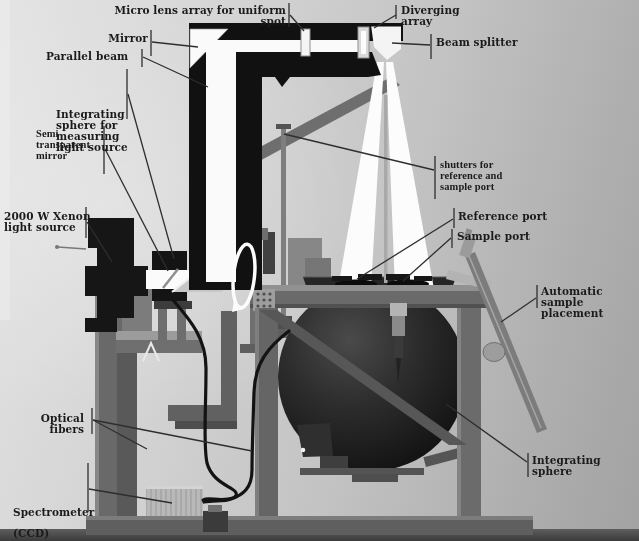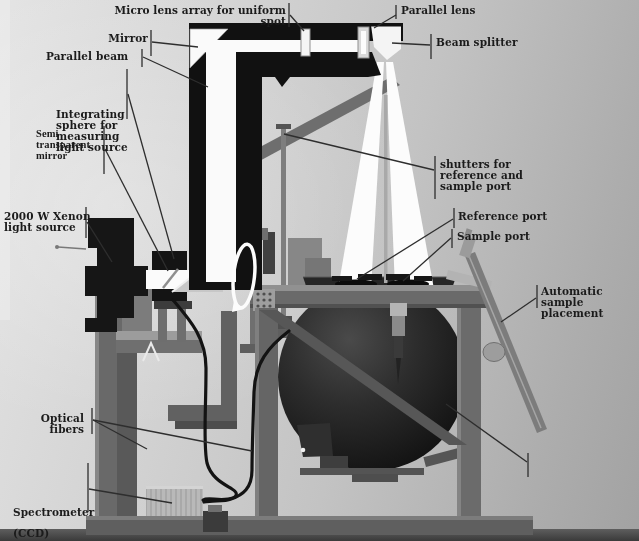--- a/index.html
+++ b/index.html
@@ -16,21 +16,21 @@
     color:#1b1b1b; white-space:pre-line; letter-spacing:.1px;
   }
   #lbl-micro       { left:104px; top:5px;   width:182px; text-align:right; }
   #lbl-diverging   { left:401px; top:5px;   width:85px; }
   #lbl-mirror      { left:86px;  top:33px;  width:62px;  text-align:right; }
   #lbl-beamsplitter{ left:436px; top:37px;  width:95px; }
   #lbl-parallel    { left:46px;  top:51px;  width:92px;  text-align:left; }
   #lbl-intsrc      { left:56px;  top:70px;  width:76px;margin-top:39px; }
   #lbl-semi        { left:36px;  top:128px; width:80px;font-family:Liberation Serif, serif; }
   #lbl-xenon       { left:4px;   top:211px; width:88px; }
-  #lbl-shutters    { left:440px; top:159px; width:88px; }
+  #lbl-shutters    { left:440px; top:159px; width:88px;font-family:Liberation Serif, serif; }
   #lbl-refport     { left:458px; top:211px; width:95px; }
   #lbl-sampleport  { left:457px; top:231px; width:85px; }
   #lbl-auto        { left:541px; top:286px; width:97px; }
   #lbl-fibers      { left:8px;   top:413px; width:76px;  text-align:right; }
   #lbl-spect      { left:13px;  top:466px; width:80px;  line-height:21px;margin-top:36px; }
   #lbl-intsphere   { left:532px; top:455px; width:105px; }
 </style>
 </head>
 <body>
 
@@ -252,21 +252,21 @@
     <line x1="93" y1="420" x2="147" y2="449"></line>
     <line x1="93" y1="420" x2="252" y2="451"></line>
     <line x1="88" y1="463" x2="88" y2="512"></line>
     <line x1="89" y1="489" x2="172" y2="503"></line>
     <line x1="528" y1="453" x2="528" y2="477"></line>
     <line x1="527" y1="462" x2="446" y2="404"></line>
   </g>
 </svg>
 
   <div class="lbl" id="lbl-micro">Micro lens array for uniform spot</div>
-  <div class="lbl" id="lbl-diverging">Parallel lens</div>
+  <div class="lbl" id="lbl-diverging">Diverging array</div>
   <div class="lbl" id="lbl-mirror">Mirror</div>
   <div class="lbl" id="lbl-beamsplitter">Beam splitter</div>
   <div class="lbl" id="lbl-parallel">Parallel beam</div>
   <div class="lbl" id="lbl-intsrc">Integrating
 sphere for
 measuring
 light source</div>
   <div class="lbl" id="lbl-semi">Semi
 transparent
 mirror</div>
@@ -275,14 +275,15 @@
   <div class="lbl" id="lbl-shutters">shutters for
 reference and
 sample port</div>
   <div class="lbl" id="lbl-refport">Reference port</div>
   <div class="lbl" id="lbl-sampleport">Sample port</div>
   <div class="lbl" id="lbl-auto">Automatic sample
 placement</div>
   <div class="lbl" id="lbl-fibers">Optical fibers</div>
   <div class="lbl" id="lbl-spect">Spectrometer
 (CCD)</div>
+  <div class="lbl" id="lbl-intsphere">Integrating sphere</div>
 
 </div>
 
 </body></html>

